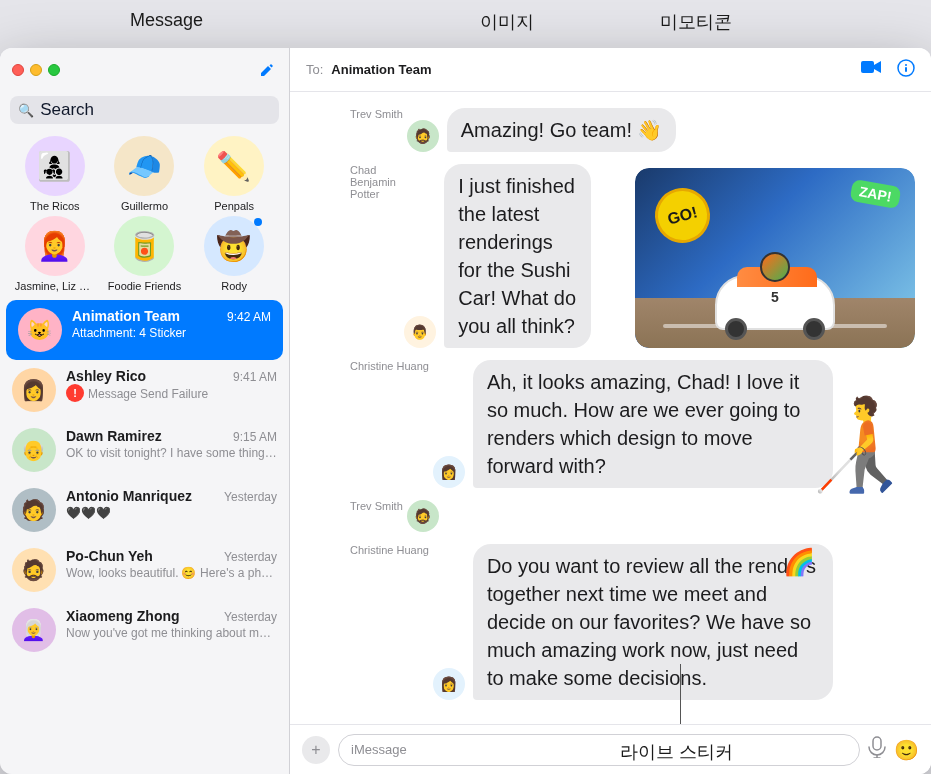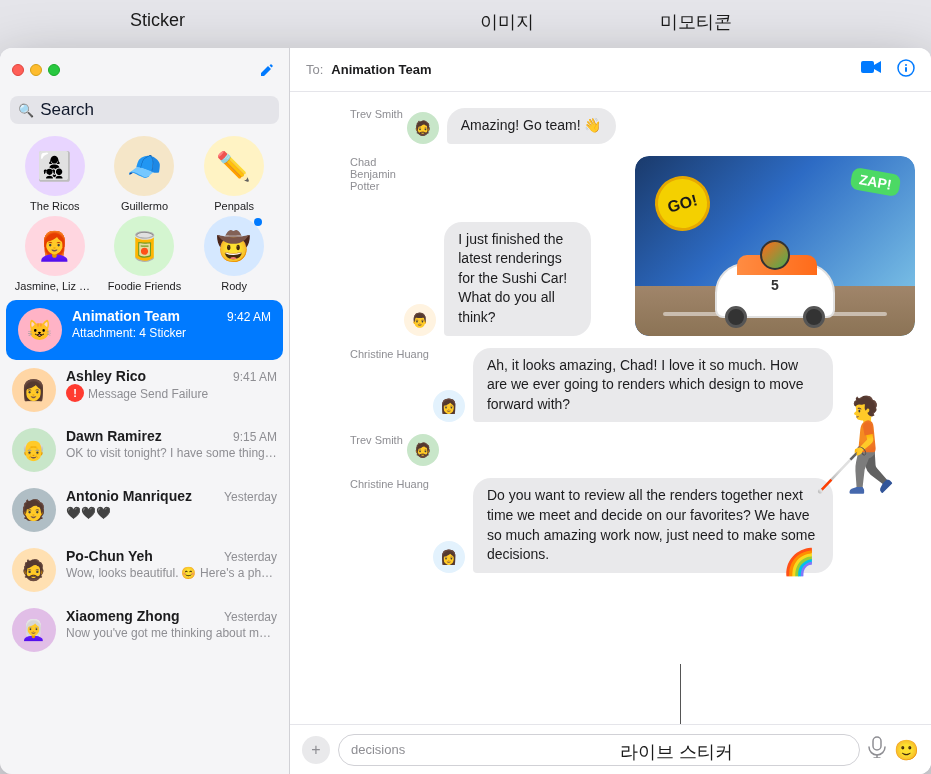--- a/index.html
+++ b/index.html
@@ -321,21 +321,21 @@
       align-items: center;
       justify-content: center;
       font-size: 14px;
       overflow: hidden;
     }
 
     .msg-bubble {
       max-width: 360px;
       padding: 8px 14px;
       border-radius: 18px;
-      font-size: 14px;
+      font-size: 20px;
       line-height: 1.4;
       position: relative;
     }
 
     .msg-bubble.received {
       background: #e9e9eb;
       color: #1c1c1e;
       border-bottom-left-radius: 4px;
     }
 
@@ -491,21 +491,21 @@
     }
 
     .conv-preview-row {
       display: flex;
       align-items: center;
     }
   </style>
 </head>
 <body>
 
-<div class="annotation" style="top:10px; left:130px;">Sticker</div>
+<div class="annotation" style="top:10px; left:130px;">Message</div>
 <div class="annotation" style="top:10px; left:480px;">이미지</div>
 <div class="annotation" style="top:10px; left:660px;">미모티콘</div>
 
 <div class="app-window">
 
   <div class="sidebar">
 
     <div class="sidebar-titlebar">
       <div class="traffic-lights">
         <div class="traffic-light close"></div>
@@ -745,21 +745,21 @@
 
       <div class="memoji-float" style="position:absolute;right:20px;top:300px;font-size:90px;">🧑‍🦯</div>
 
       <div class="rainbow-float" style="position:absolute;right:115px;top:455px;font-size:26px;">🌈</div>
 
     </div>
 
     <div class="input-bar">
       <div class="input-add-btn">+</div>
       <div class="input-field">
-        <span style="color:#8e8e93;font-size:13px;">decisions</span>
+        <span style="color:#8e8e93;font-size:13px;">iMessage</span>
       </div>
       <div class="input-audio-btn">
         <svg width="18" height="22" viewBox="0 0 18 22" fill="none">
           <rect x="5" y="1" width="8" height="13" rx="4" stroke="#8e8e93" stroke-width="1.5"></rect>
           <path d="M1 11c0 4.4 3.6 8 8 8s8-3.6 8-8" stroke="#8e8e93" stroke-width="1.5" stroke-linecap="round"></path>
           <line x1="9" y1="19" x2="9" y2="22" stroke="#8e8e93" stroke-width="1.5" stroke-linecap="round"></line>
           <line x1="6" y1="22" x2="12" y2="22" stroke="#8e8e93" stroke-width="1.5" stroke-linecap="round"></line>
         </svg>
       </div>
       <div class="input-emoji-btn">🙂</div>

